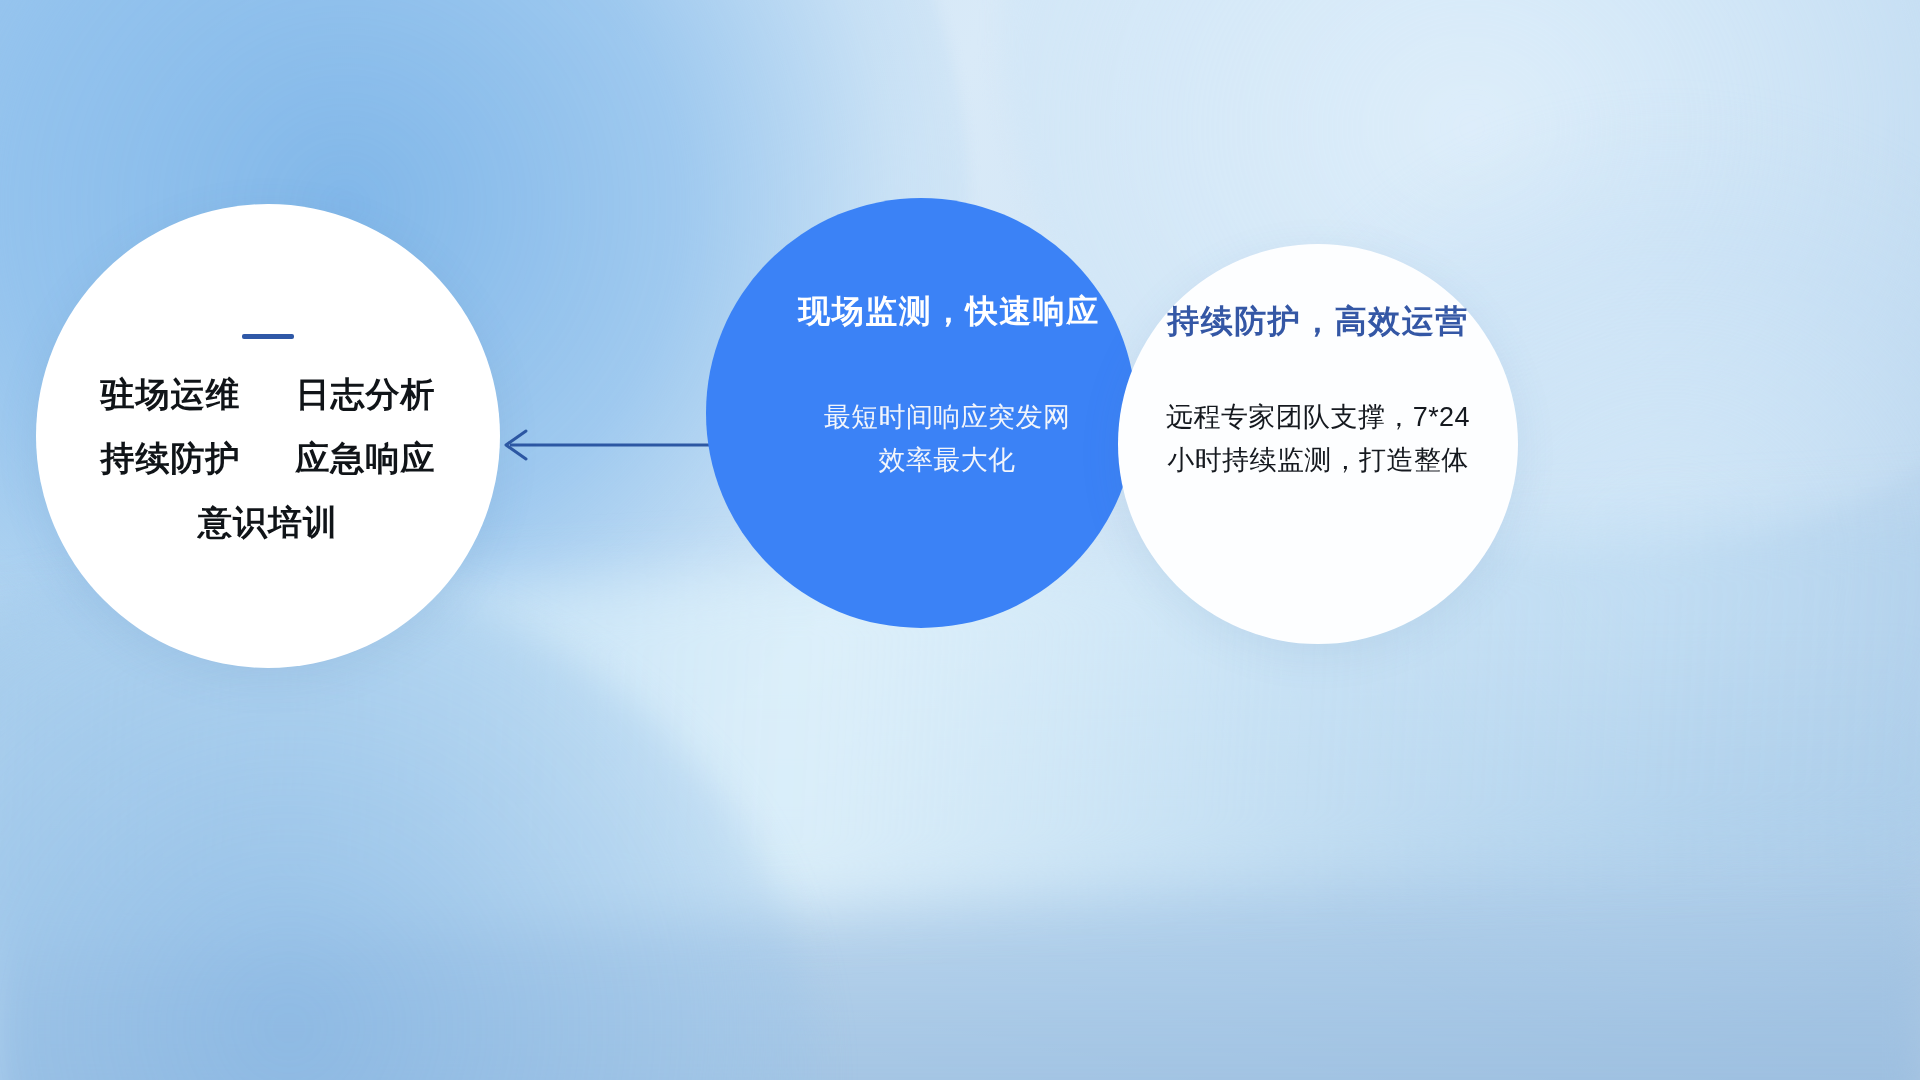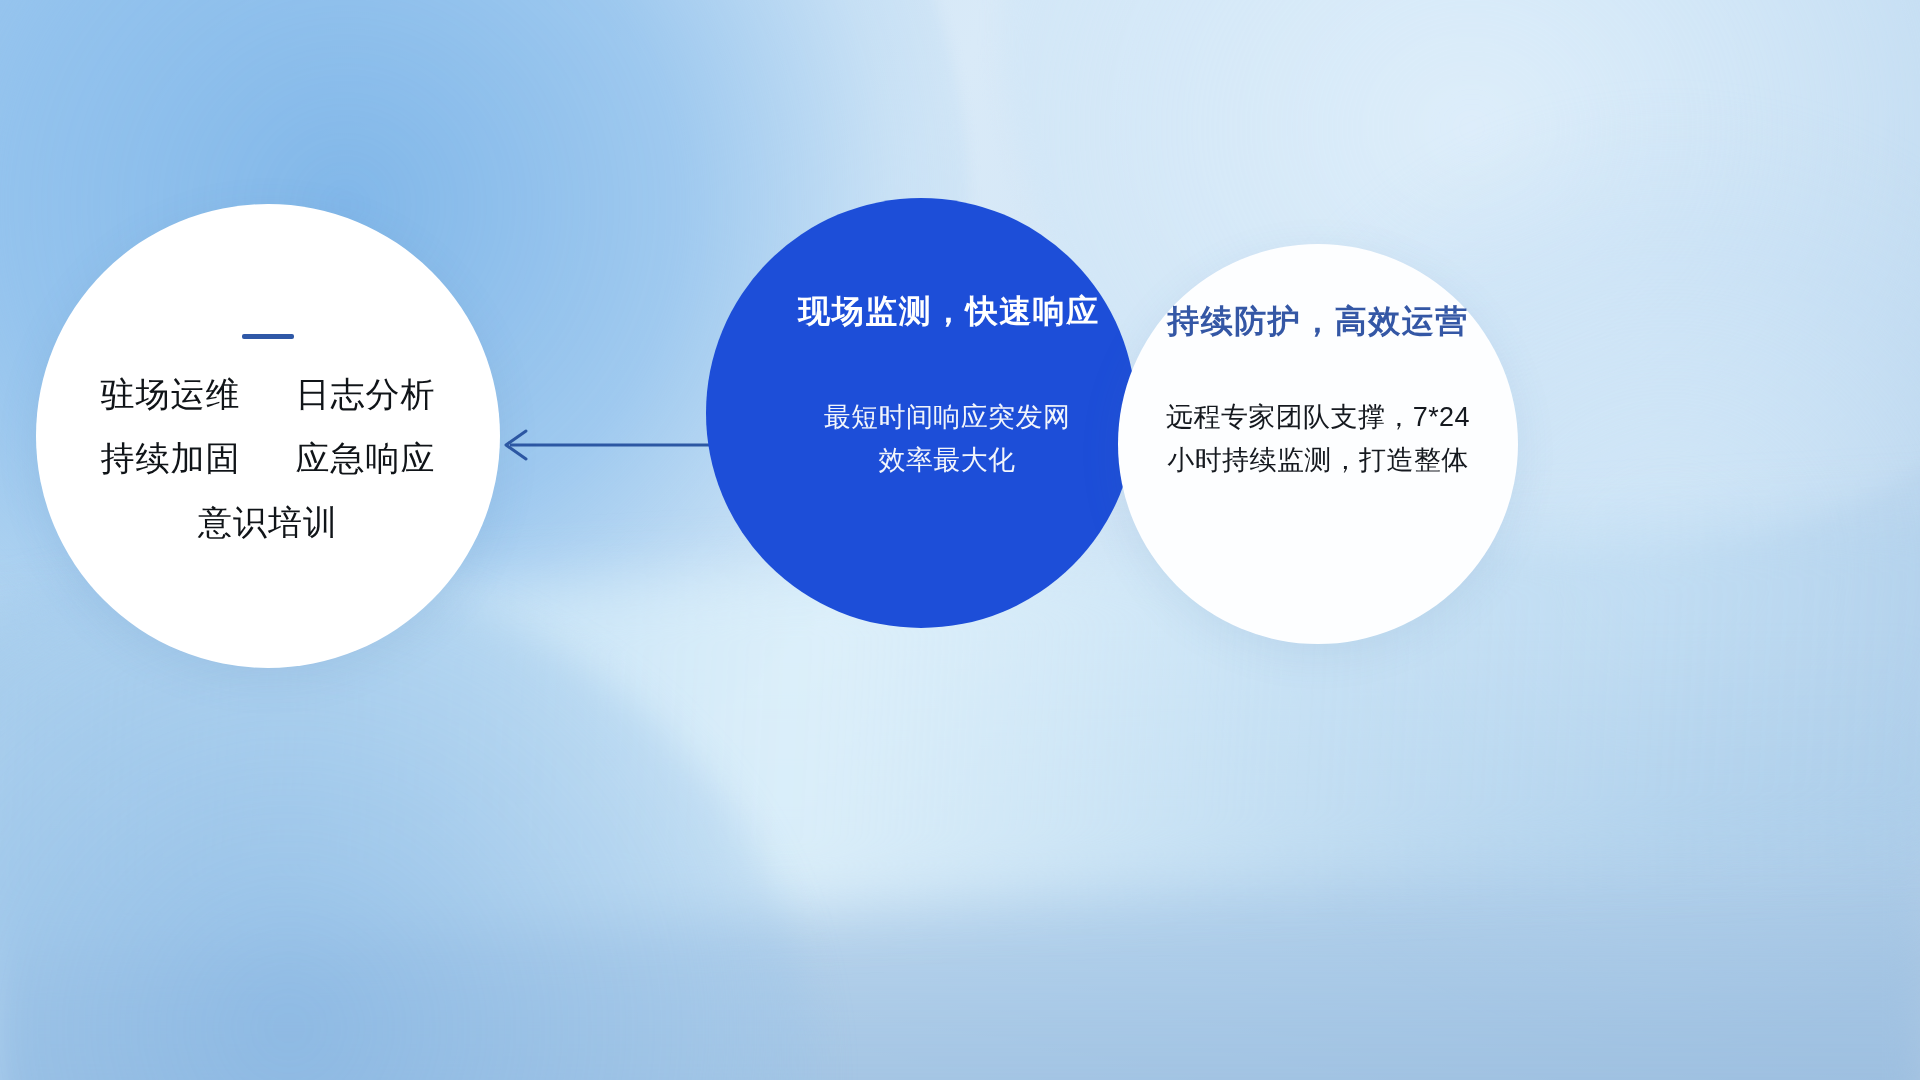--- a/index.html
+++ b/index.html
@@ -153,37 +153,37 @@
     height: 5px;
     background: #2f58a7;
     border-radius: 2px;
     margin-bottom: 38px;
   }
   .left-lines {
     text-align: center;
   }
   .left-row {
     font-size: 34px;
-    font-weight: 400;
+    font-weight: 700;
     color: #101418;
     letter-spacing: 1px;
     line-height: 1.0;
     margin-bottom: 30px;
     white-space: nowrap;
     text-align: center;
   }
   .left-row:last-child { margin-bottom: 0; margin-top: 17px; }
   .left-row .gap { display: inline-block; width: 34px; }
 
   .circle-mid {
     left: 706px;
     top: 198px;
     width: 430px;
     height: 430px;
-    background: #1d4ed8;
+    background: #3b82f6;
     z-index: 3;
     justify-content: flex-start;
     padding-top: 92px;
   }
   .circle-mid .c-title {
     font-size: 32px;
     font-weight: 700;
     color: #ffffff;
     letter-spacing: 1.5px;
     white-space: nowrap;
@@ -252,21 +252,21 @@
 
   <div class="circle circle-left">
     <div class="divider"></div>
     <div class="left-lines">
       <div class="left-row">
         <span>驻场运维</span>
         <span class="gap"></span>
         <span>日志分析</span>
       </div>
       <div class="left-row">
-        <span>持续加固</span>
+        <span>持续防护</span>
         <span class="gap"></span>
         <span>应急响应</span>
       </div>
       <div class="left-row">
         <span>意识培训</span>
       </div>
     </div>
   </div>
 
   <div class="circle circle-mid">

